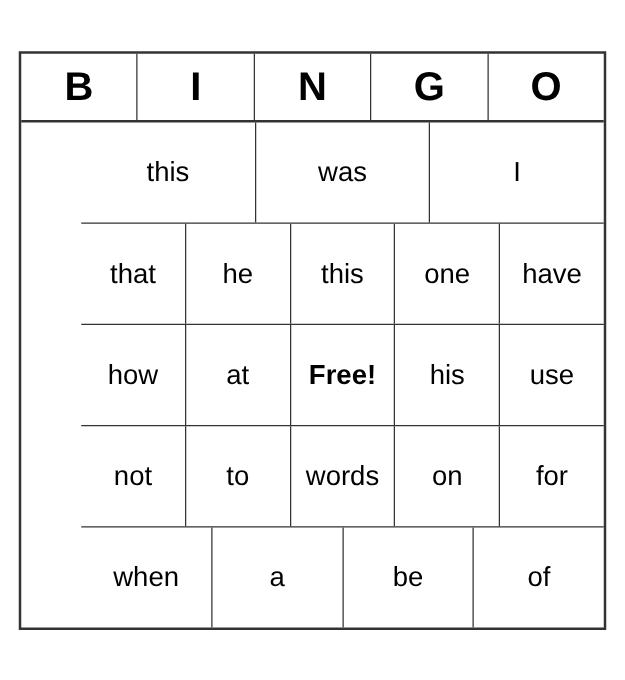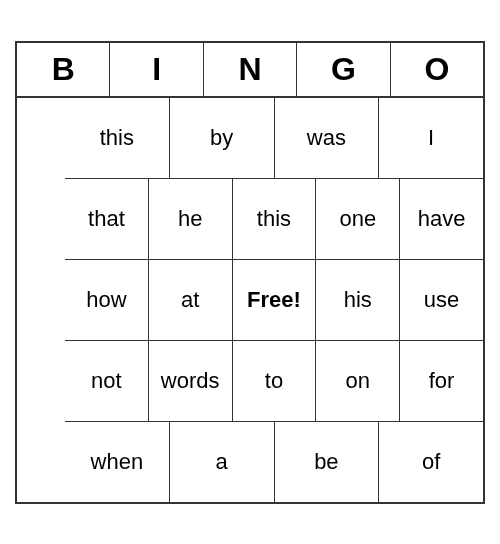--- a/index.html
+++ b/index.html
@@ -87,42 +87,41 @@
   <div class="header-cell">B</div>
       <div class="header-cell">I</div>
       <div class="header-cell">N</div>
       <div class="header-cell">G</div>
       <div class="header-cell">O</div>
     </div>
   <div class="bingo-grid">
 
   <div class="bingo-row">
         <div class="bingo-cell">this</div>
-        <div class="bingo-cell">by</div>
         <div class="bingo-cell">was</div>
         <div class="bingo-cell">I</div>
       </div>
       <div class="bingo-row">
         <div class="bingo-cell">that</div>
         <div class="bingo-cell">he</div>
         <div class="bingo-cell">this</div>
         <div class="bingo-cell">one</div>
         <div class="bingo-cell">have</div>
       </div>
       <div class="bingo-row">
         <div class="bingo-cell">how</div>
         <div class="bingo-cell">at</div>
         <div class="bingo-cell free-cell">Free!</div>
         <div class="bingo-cell">his</div>
         <div class="bingo-cell">use</div>
       </div>
       <div class="bingo-row">
         <div class="bingo-cell">not</div>
+        <div class="bingo-cell">to</div>
         <div class="bingo-cell">words</div>
-        <div class="bingo-cell">to</div>
         <div class="bingo-cell">on</div>
         <div class="bingo-cell">for</div>
       </div>
       <div class="bingo-row">
         <div class="bingo-cell">when</div>
         <div class="bingo-cell">a</div>
         <div class="bingo-cell">be</div>
         <div class="bingo-cell">of</div>
       </div>
     </div>

